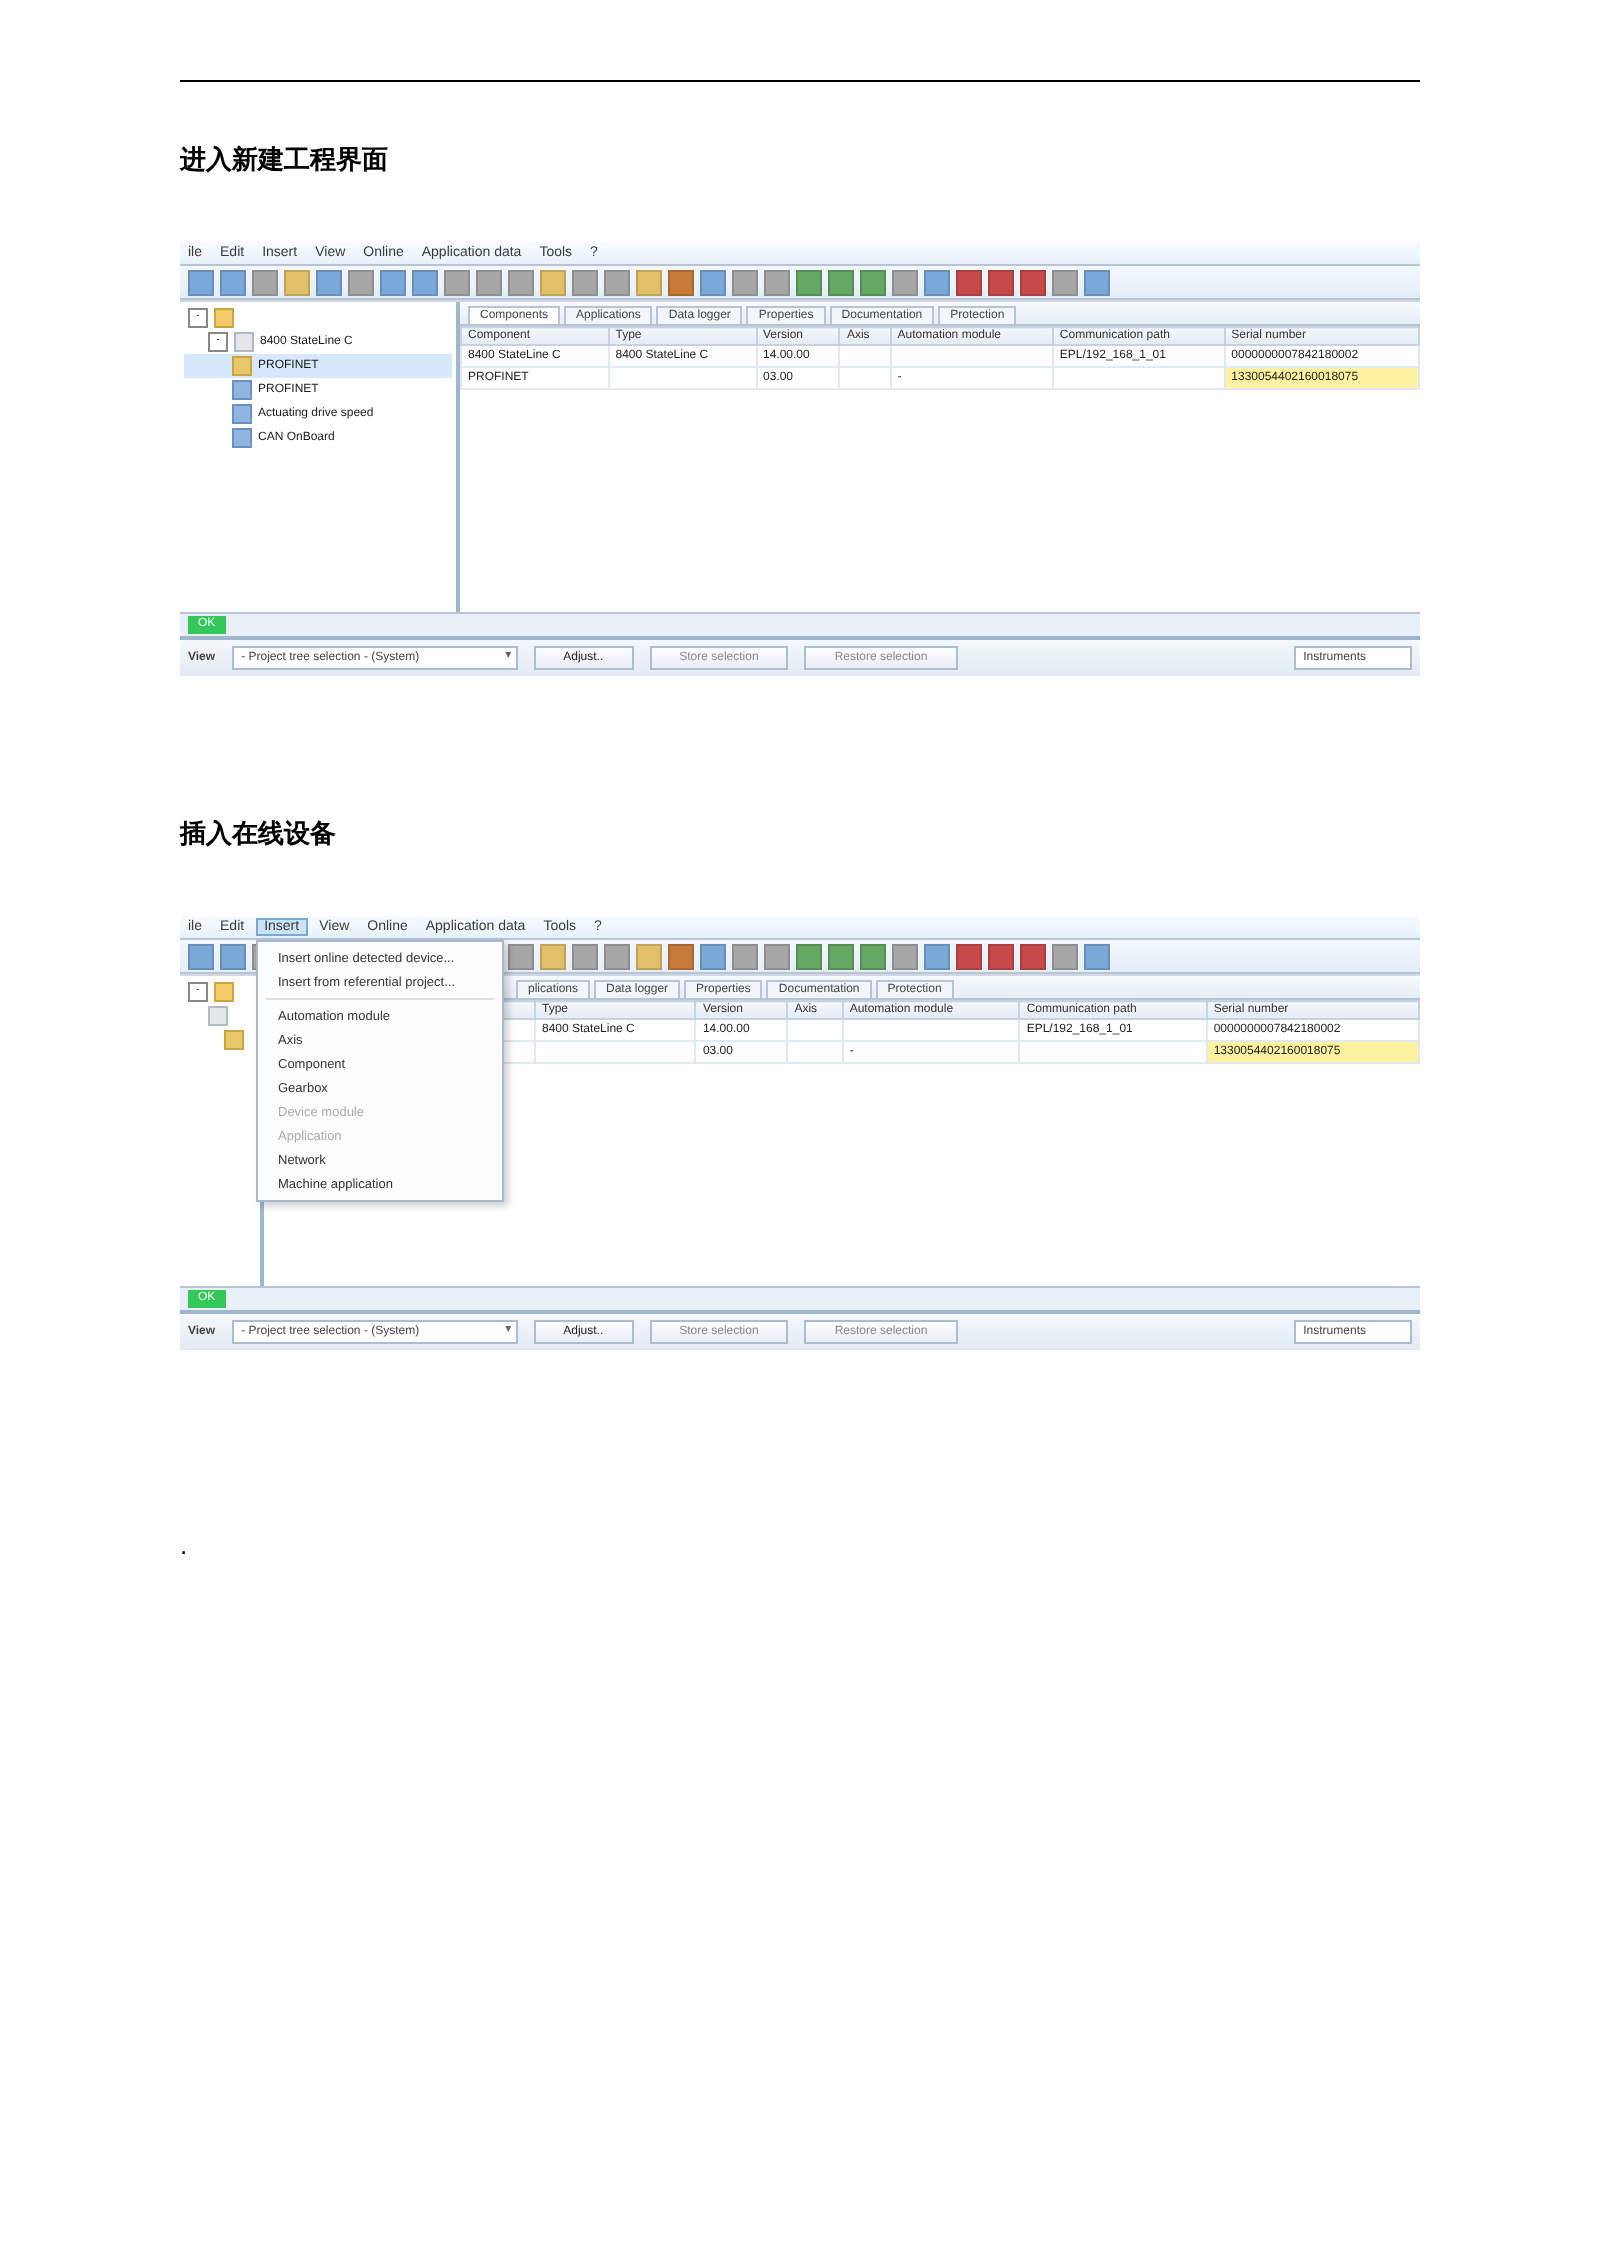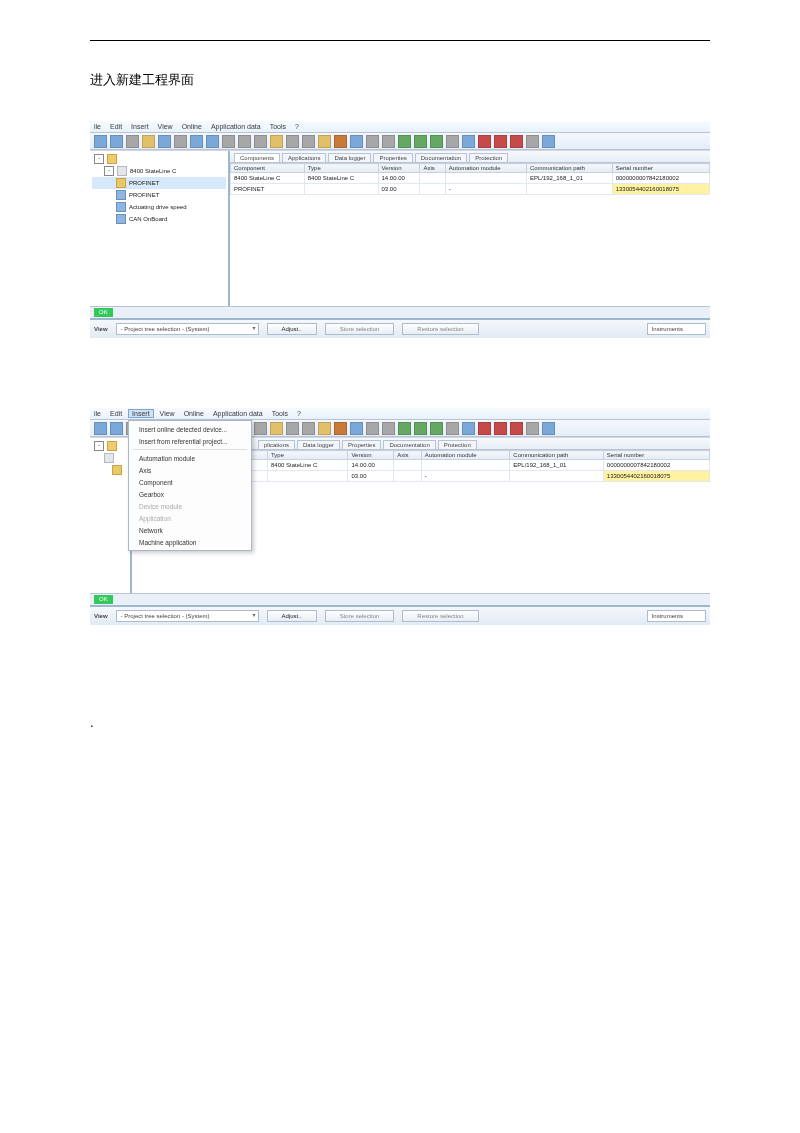--- a/index.html
+++ b/index.html
@@ -12,21 +12,21 @@
   }
   .page {
     padding: 40px 90px 20px 90px;
   }
   .rule {
     border-top: 1px solid #000;
     margin-bottom: 30px;
   }
   .section-title {
     font-size: 13px;
-    font-weight: normal;
+    font-weight: bold;
     margin-bottom: 32px;
   }
 
   
   .shot {
     width: 620px;
     border: none;
     background: #fff;
     margin-bottom: 70px;
   }
@@ -369,20 +369,21 @@
       <span class="view-label">View</span>
       <span class="combo">- Project tree selection - (System)</span>
       <span class="btn enabled">Adjust..</span>
       <span class="btn">Store selection</span>
       <span class="btn">Restore selection</span>
       <span class="spacer"></span>
       <span class="rightbox">Instruments</span>
     </div>
   </div>
 
+  <div class="section-title">插入在线设备</div>
 
   <div class="shot" style="position:relative">
 
     <div class="menubar">
       <span>ile</span>
       <span>Edit</span>
       <span class="active">Insert</span>
       <span>View</span>
       <span>Online</span>
       <span>Application data</span>

